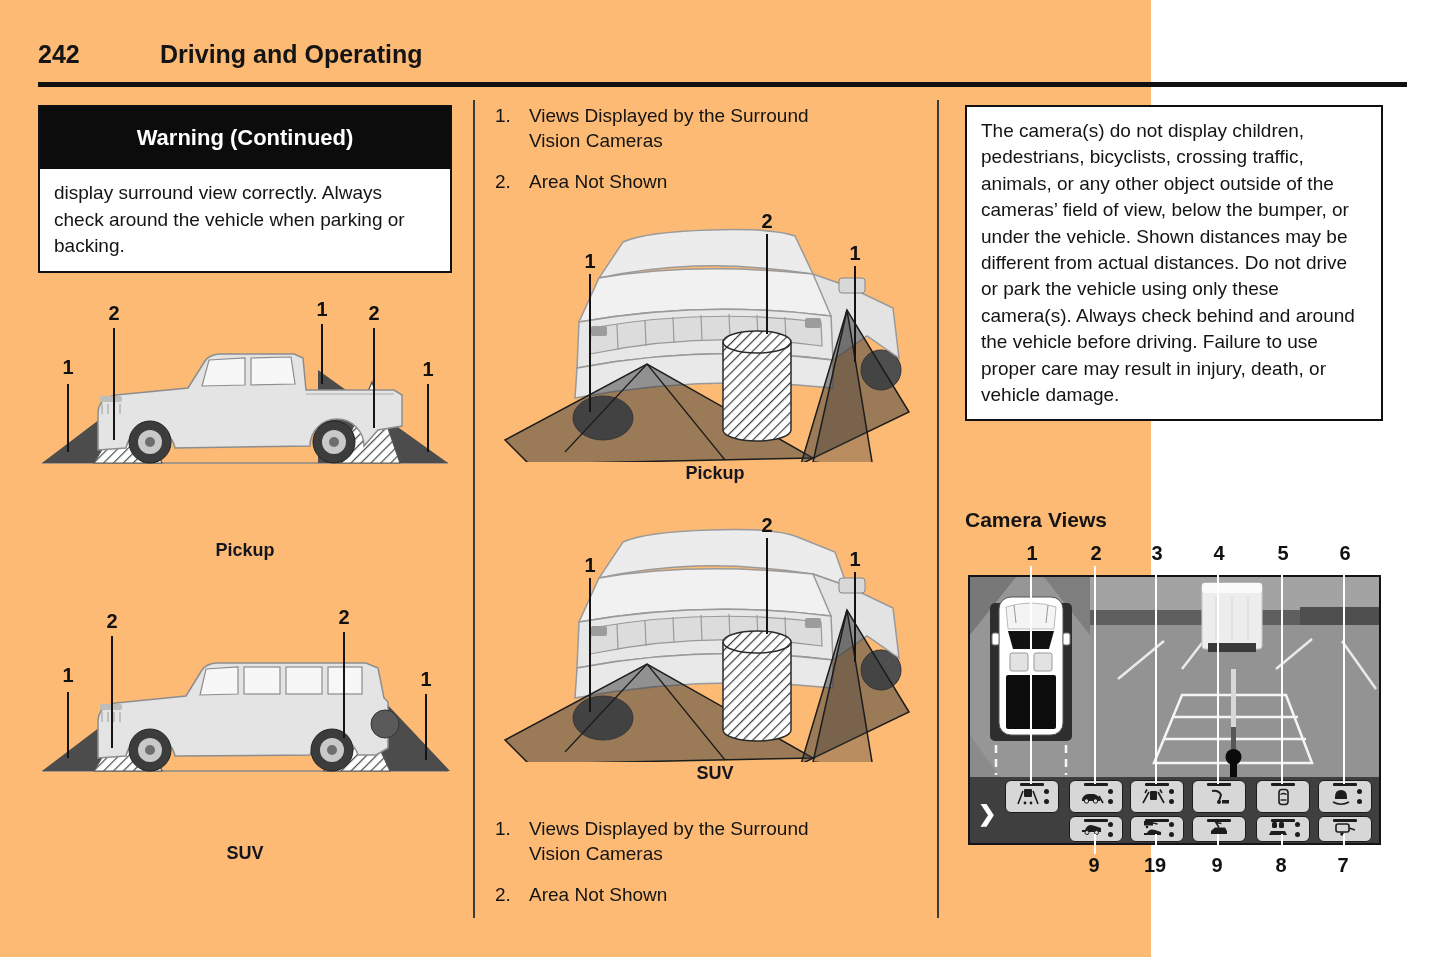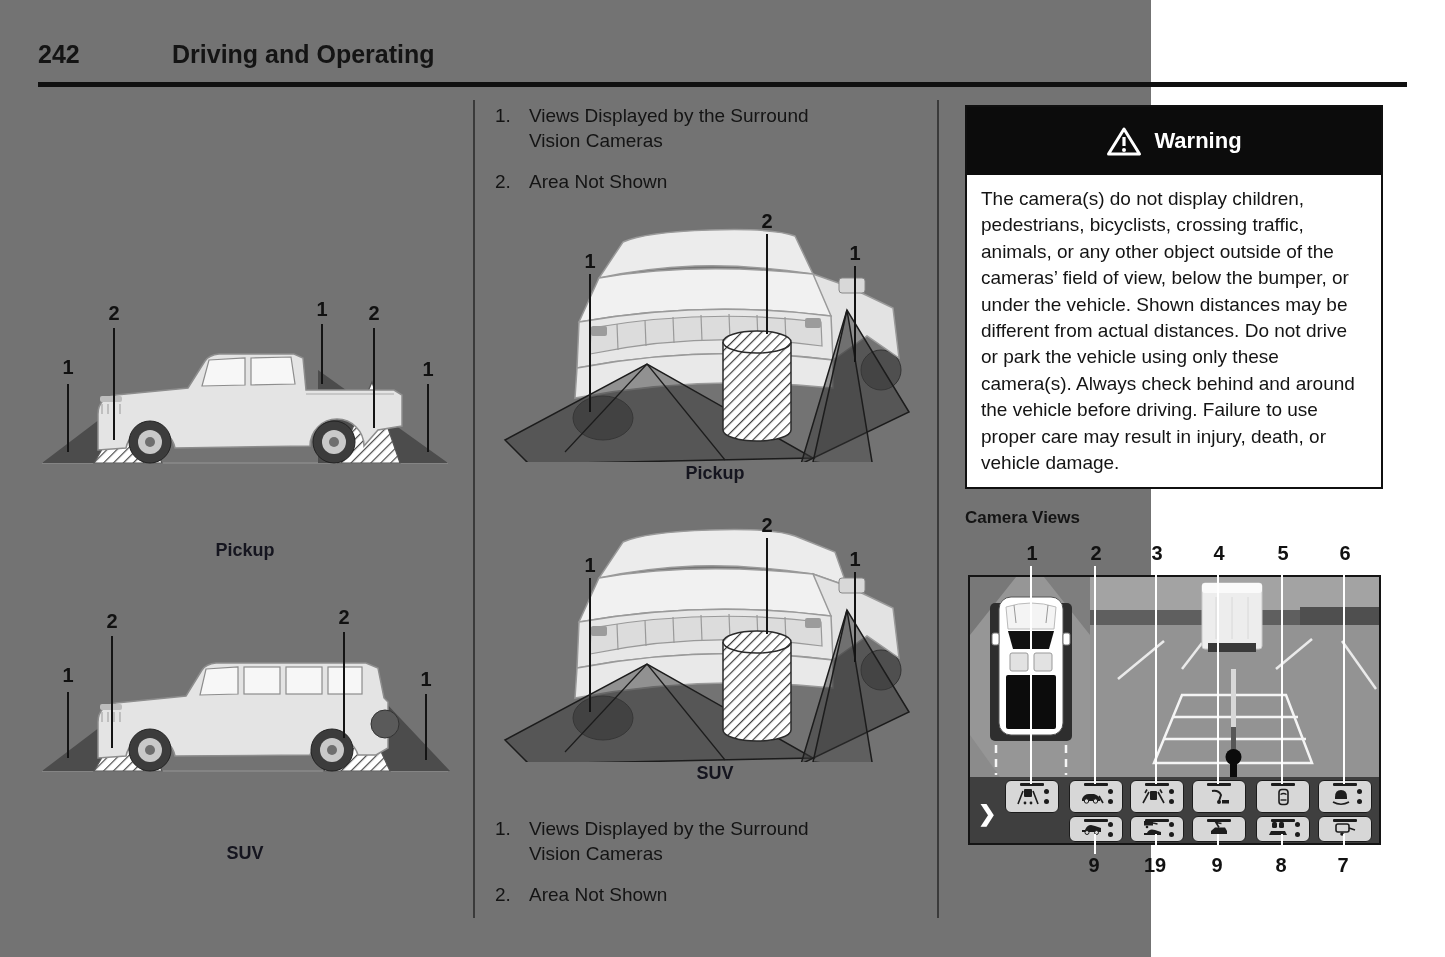--- a/index.html
+++ b/index.html
@@ -1,21 +1,21 @@
 <!DOCTYPE html>
 <html><head>
 <meta charset="utf-8">
 <style>
   * { margin:0; padding:0; box-sizing:border-box; }
   body { width:1445px; height:957px; background:#ffffff; font-family:"Liberation Sans", sans-serif; color:#141414; overflow:hidden; }
-  .page { position:relative; width:1151px; height:957px; background:#737373; }
+  .page { position:relative; width:1151px; height:957px; background:#fdba74; }
 
   
   .page-num { position:absolute; left:38px; top:40px; font-size:25px; font-weight:bold; }
-  .section-title { position:absolute; left:172px; top:40px; font-size:25px; font-weight:bold; }
+  .section-title { position:absolute; left:160px; top:40px; font-size:25px; font-weight:bold; }
   .top-rule { position:absolute; left:38px; top:82px; width:1369px; height:5px; background:#101010; }
 
   .vdiv { position:absolute; top:100px; height:818px; width:2px; background:#3a3a3a; }
 
   
   .warnbox { position:absolute; border:2px solid #101010; background:#fff; }
   .warnbox .hd { background:#0c0c0c; color:#fff; display:flex; align-items:center; justify-content:center; gap:12px; font-weight:bold; font-size:22px; }
   .warnbox .bd { padding:11px 14px; font-size:19px; line-height:1.4; }
 
   
@@ -23,21 +23,21 @@
   .fig svg { display:block; }
   .co { position:absolute; font-size:20px; font-weight:bold; color:#111; width:24px; text-align:center; }
   .figcap { position:absolute; text-align:center; font-size:18px; font-weight:bold; color:#15151f; }
 
   
   .legend { position:absolute; }
   .legend .row { display:flex; margin-bottom:16px; font-size:19px; line-height:1.32; }
   .legend .n { width:34px; flex:none; }
   .legend .t { width:336px; }
 
-  .cv-head { position:absolute; font-size:17px; font-weight:bold; }
+  .cv-head { position:absolute; font-size:21px; font-weight:bold; }
 
   
   .camfig { position:absolute; left:965px; top:542px; width:420px; height:346px; }
   .cam-callout { position:absolute; top:0; font-size:20px; font-weight:bold; width:30px; text-align:center; color:#111; }
   .cam-callout.btm { top:312px; }
   .cam-frame { position:absolute; left:3px; top:33px; width:413px; height:270px; border:2px solid #141414; background:#404040; overflow:hidden; }
   .cam-line { position:absolute; width:2px; background:#141414; border-left:1.5px solid #fff; border-right:1.5px solid #fff; }
   .cam-bar { position:absolute; left:0; top:200px; width:409px; height:66px; background:#3f3f3f; }
   .chev { position:absolute; left:8px; top:226px; color:#fff; font-size:22px; font-weight:bold; line-height:1; }
   .cam-btn { position:absolute; width:54px; background:#d7d7d7; border:1px solid #1c1c1c; border-radius:6px; display:flex; align-items:center; justify-content:center; gap:4px; }
@@ -52,20 +52,24 @@
 
 <div class="page">
 
   <div class="page-num">242</div>
   <div class="section-title">Driving and Operating</div>
   <div class="top-rule"></div>
 
   <div class="vdiv" style="left:473px;"></div>
   <div class="vdiv" style="left:937px;"></div>
 
+  <div class="warnbox" style="left:38px; top:105px; width:414px;">
+    <div class="hd" style="height:62px;">Warning (Continued)</div>
+    <div class="bd" style="width:380px;">display surround view correctly. Always check around the vehicle when parking or backing.</div>
+  </div>
 
   <div class="fig" style="left:38px; top:300px; width:414px; height:185px;">
     <svg width="414" height="180" viewBox="0 0 414 180">
       <defs>
         <pattern id="hA" width="7" height="7" patternTransform="rotate(45)" patternUnits="userSpaceOnUse">
           <rect width="7" height="7" fill="#ffffff"></rect>
             <line x1="0" y1="0" x2="0" y2="7" stroke="#4a4a4a" stroke-width="2.4"></line>
         </pattern>
       </defs>
       <line x1="4" y1="163" x2="410" y2="163" stroke="#8a8a8a" stroke-width="1.5"></line>
@@ -274,28 +278,20 @@
       <span class="n">1.</span>
       <span class="t">Views Displayed by the Surround Vision Cameras</span>
     </div>
     <div class="row">
       <span class="n">2.</span>
       <span class="t">Area Not Shown</span>
     </div>
   </div>
 
   <div class="warnbox" style="left:965px; top:105px; width:418px;">
-    <div class="hd" style="height:68px;">
-      <svg width="36" height="31" viewBox="0 0 36 31">
-        <path d="M18,3 L33.5,28 L2.5,28 Z" fill="none" stroke="#ffffff" stroke-width="3" stroke-linejoin="round"></path>
-        <rect x="16.4" y="11" width="3.2" height="9" fill="#ffffff"></rect>
-        <circle cx="18" cy="24" r="2" fill="#ffffff"></circle>
-      </svg>
-      <span>Warning</span>
-    </div>
     <div class="bd" style="line-height:1.39;">The camera(s) do not display children, pedestrians, bicyclists, crossing traffic, animals, or any other object outside of the cameras’ field of view, below the bumper, or under the vehicle. Shown distances may be different from actual distances. Do not drive or park the vehicle using only these camera(s). Always check behind and around the vehicle before driving. Failure to use proper care may result in injury, death, or vehicle damage.</div>
   </div>
 
   <div class="cv-head" style="left:965px; top:508px;">Camera Views</div>
 
   <div class="camfig">
 
     <span class="cam-callout" style="left:52px;">1</span>
     <span class="cam-callout" style="left:116px;">2</span>
     <span class="cam-callout" style="left:177px;">3</span>

